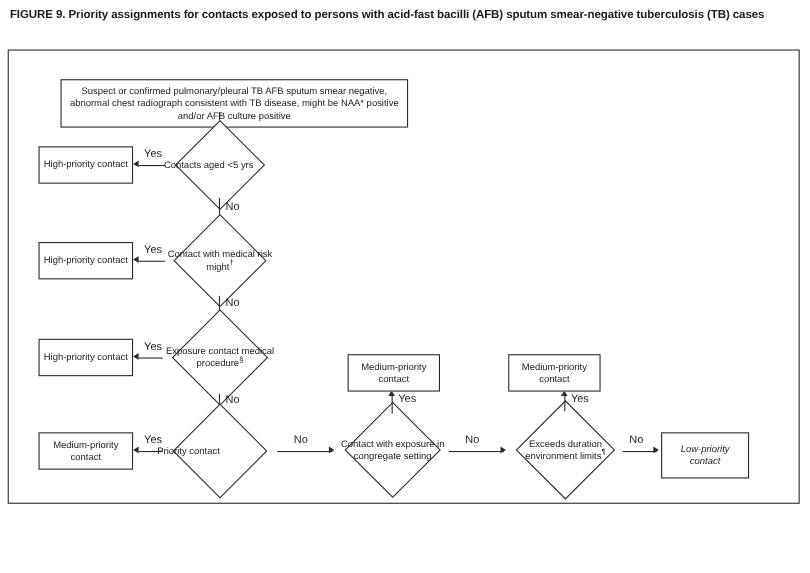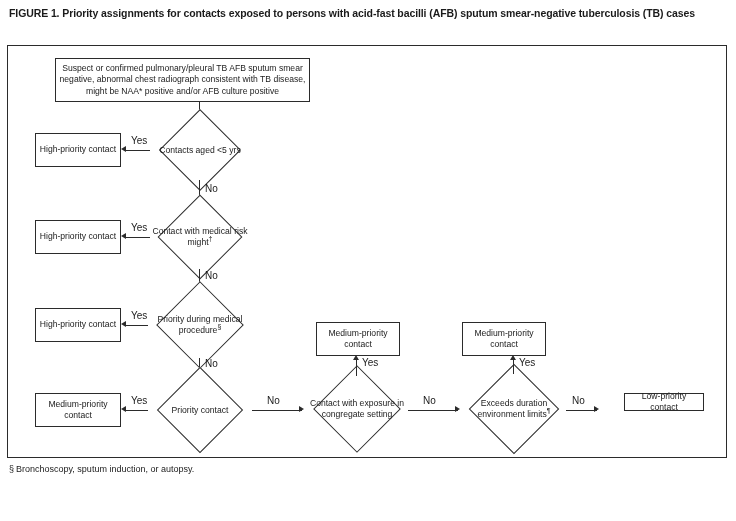--- a/index.html
+++ b/index.html
@@ -35,21 +35,21 @@
 
   
   .diamond{position:absolute;}
   .diamond .dshape{
     position:absolute;left:50%;top:50%;
     transform:translate(-50%,-50%) rotate(45deg);
     border:1.3px solid #2b2b2b;background:#fff;box-sizing:border-box;
   }
   .diamond .dtext{
     position:absolute;left:0;top:0;width:100%;height:100%;
-    display:flex;align-items:center;justify-content:center;text-align:center;
+    display:flex;align-items:center;text-align:center;
     font-size:8.6px;line-height:11px;z-index:2;
   }
   sup{font-size:7px;line-height:0;vertical-align:super;}
 
   
   .ln{position:absolute;background:#2b2b2b;}
   .ln.h{height:1.3px;}
   .ln.v{width:1.3px;}
   .arrow{position:absolute;width:0;height:0;}
   .arrow.down{border-left:3.6px solid transparent;border-right:3.6px solid transparent;border-top:5.2px solid #2b2b2b;}
@@ -60,25 +60,25 @@
 
   
   .notes{position:absolute;left:9px;top:463px;width:722px;}
   .note{font-size:9px;line-height:12.6px;white-space:nowrap;}
   .note .mk{display:inline-block;min-width:7px;vertical-align:top;font-size:9px;}
   .note .mk.star{vertical-align:top;}
 </style>
 </head>
 <body>
 
-<div class="fig-title">FIGURE 1. Priority assignments for contacts exposed to persons with acid-fast bacilli (AFB) sputum smear-negative tuberculosis (TB) cases</div>
+<div class="fig-title">FIGURE 9. Priority assignments for contacts exposed to persons with acid-fast bacilli (AFB) sputum smear-negative tuberculosis (TB) cases</div>
 
 <div class="frame"></div>
 
-<div class="node rect top-stmt" style="left:55px;top:58px;width:255px;height:44px;">
+<div class="node rect top-stmt" style="left:55px;top:72px;width:316px;height:44px;">
   <span>Suspect or confirmed pulmonary/pleural TB AFB sputum smear negative, abnormal chest radiograph consistent with TB disease, might be NAA* positive and/or AFB culture positive</span>
 </div>
 
 <div class="ln v" style="left:199px;top:102px;height:16px;"></div>
 <div class="arrow down" style="left:195.8px;top:115px;"></div>
 
 <div class="diamond" style="left:149px;top:120px;width:102px;height:60px;">
   <div class="dshape" style="width:58px;height:58px;"></div>
   <div class="dtext">
     <span>Contacts aged &lt;5 yrs</span>
@@ -108,21 +108,21 @@
 <div class="node rect" style="left:35px;top:220px;width:86px;height:34px;">
   <span>High-priority contact</span>
 </div>
 <div class="ln v" style="left:199px;top:269px;height:22px;"></div>
 <div class="arrow down" style="left:195.8px;top:288px;"></div>
 <div class="edge-lbl" style="left:205px;top:271px;">No</div>
 
 <div class="diamond" style="left:145px;top:292px;width:110px;height:66px;">
   <div class="dshape" style="width:62px;height:62px;"></div>
   <div class="dtext">
-    <span><span>Priority during medical procedure</span><sup>§</sup></span>
+    <span><span>Exposure contact medical procedure</span><sup>§</sup></span>
   </div>
 </div>
 <div class="ln h" style="left:126px;top:324.5px;width:22px;"></div>
 <div class="arrow left" style="left:121px;top:321.3px;"></div>
 <div class="edge-lbl" style="left:131px;top:311px;">Yes</div>
 <div class="node rect" style="left:35px;top:308px;width:86px;height:34px;">
   <span>High-priority contact</span>
 </div>
 <div class="ln v" style="left:199px;top:358px;height:20px;"></div>
 <div class="arrow down" style="left:195.8px;top:374px;"></div>
@@ -173,21 +173,18 @@
 <div class="ln v" style="left:513px;top:360px;height:14px;"></div>
 <div class="arrow up" style="left:509.8px;top:355px;"></div>
 <div class="edge-lbl" style="left:519px;top:358px;">Yes</div>
 <div class="node rect" style="left:462px;top:322px;width:84px;height:34px;">
   <span>Medium-priority contact</span>
 </div>
 
 <div class="ln h" style="left:566px;top:409.5px;width:31px;"></div>
 <div class="arrow right" style="left:594px;top:406.3px;"></div>
 <div class="edge-lbl" style="left:572px;top:396px;">No</div>
-<div class="node rect" style="left:624px;top:393px;width:80px;height:18px;">
+<div class="node rect" style="left:601px;top:393px;width:80px;height:42px;font-style:italic;">
   <span>Low-priority contact</span>
 </div>
 
 <div class="notes">
-  <div class="note">
-    <span class="mk">§</span><span>Bronchoscopy, sputum induction, or autopsy.</span>
-  </div>
 </div>
 
 </body></html>

